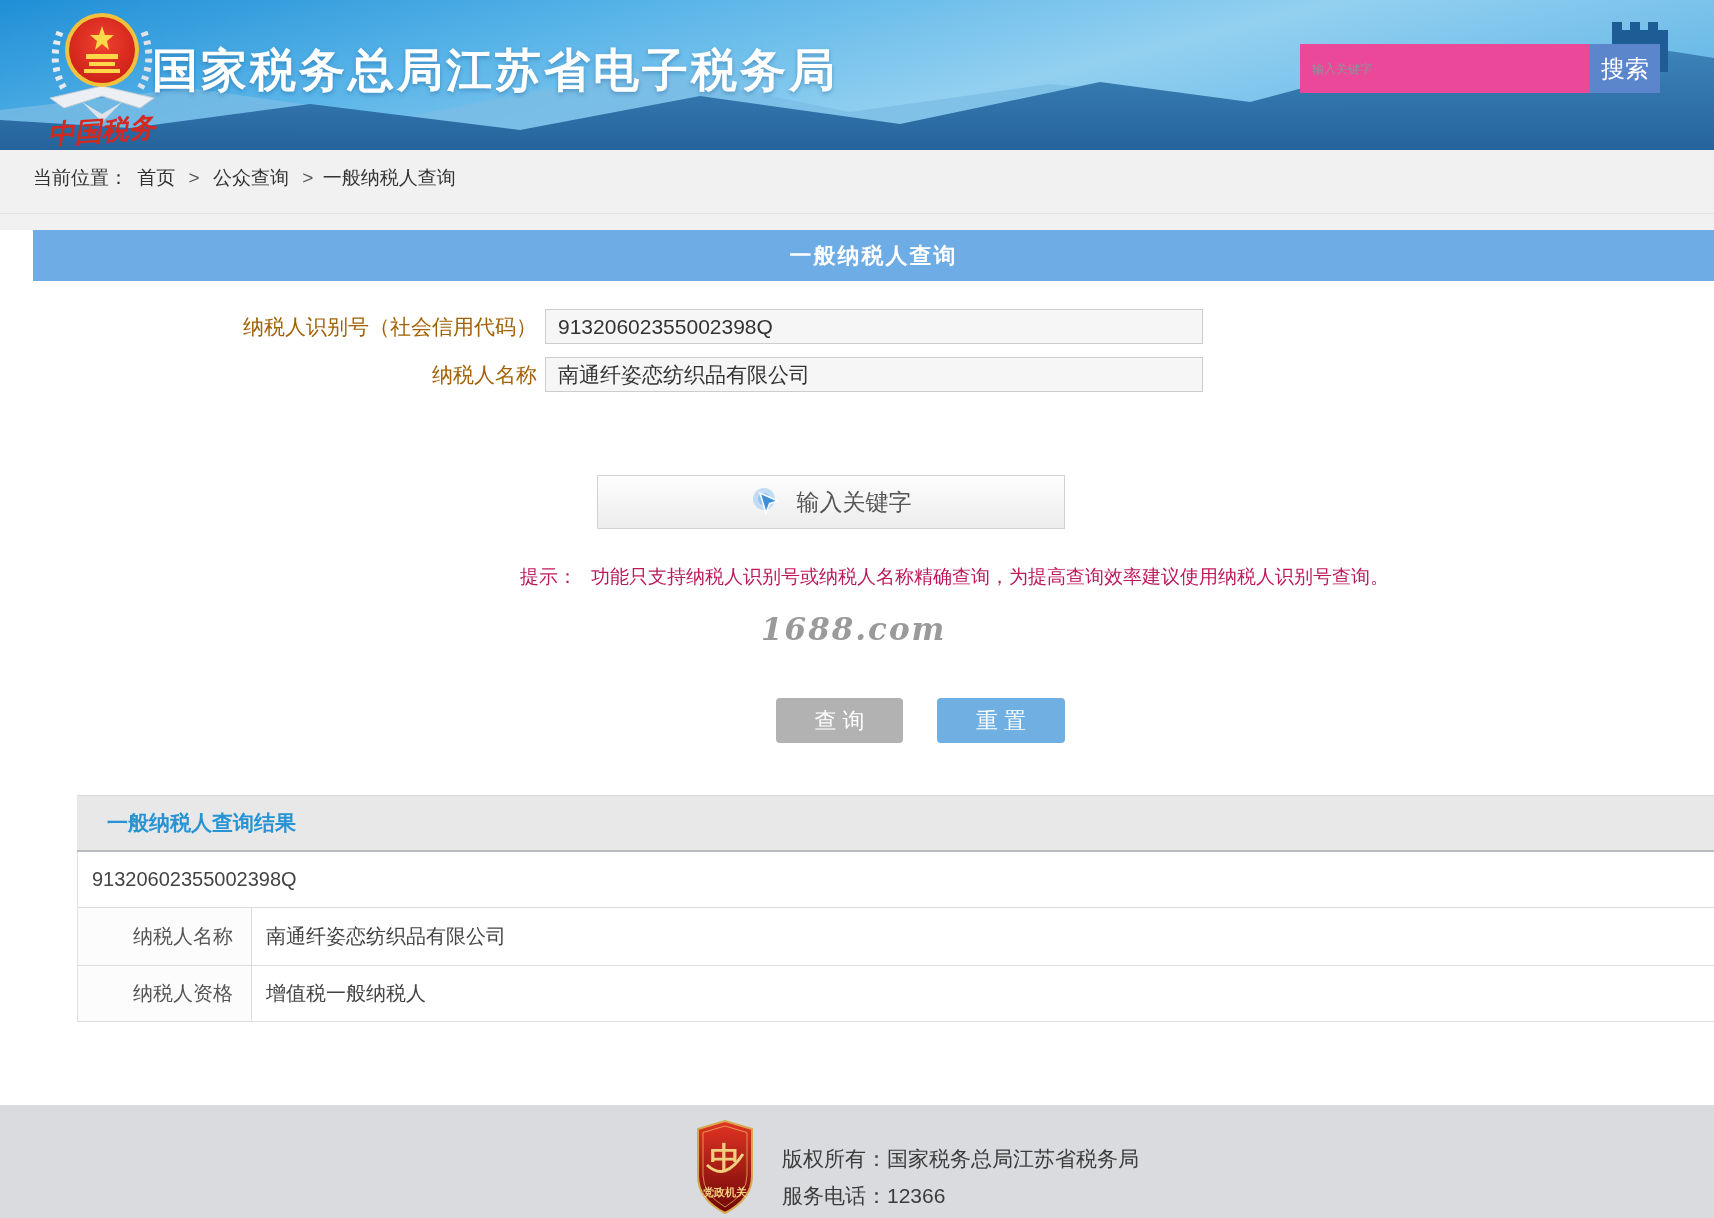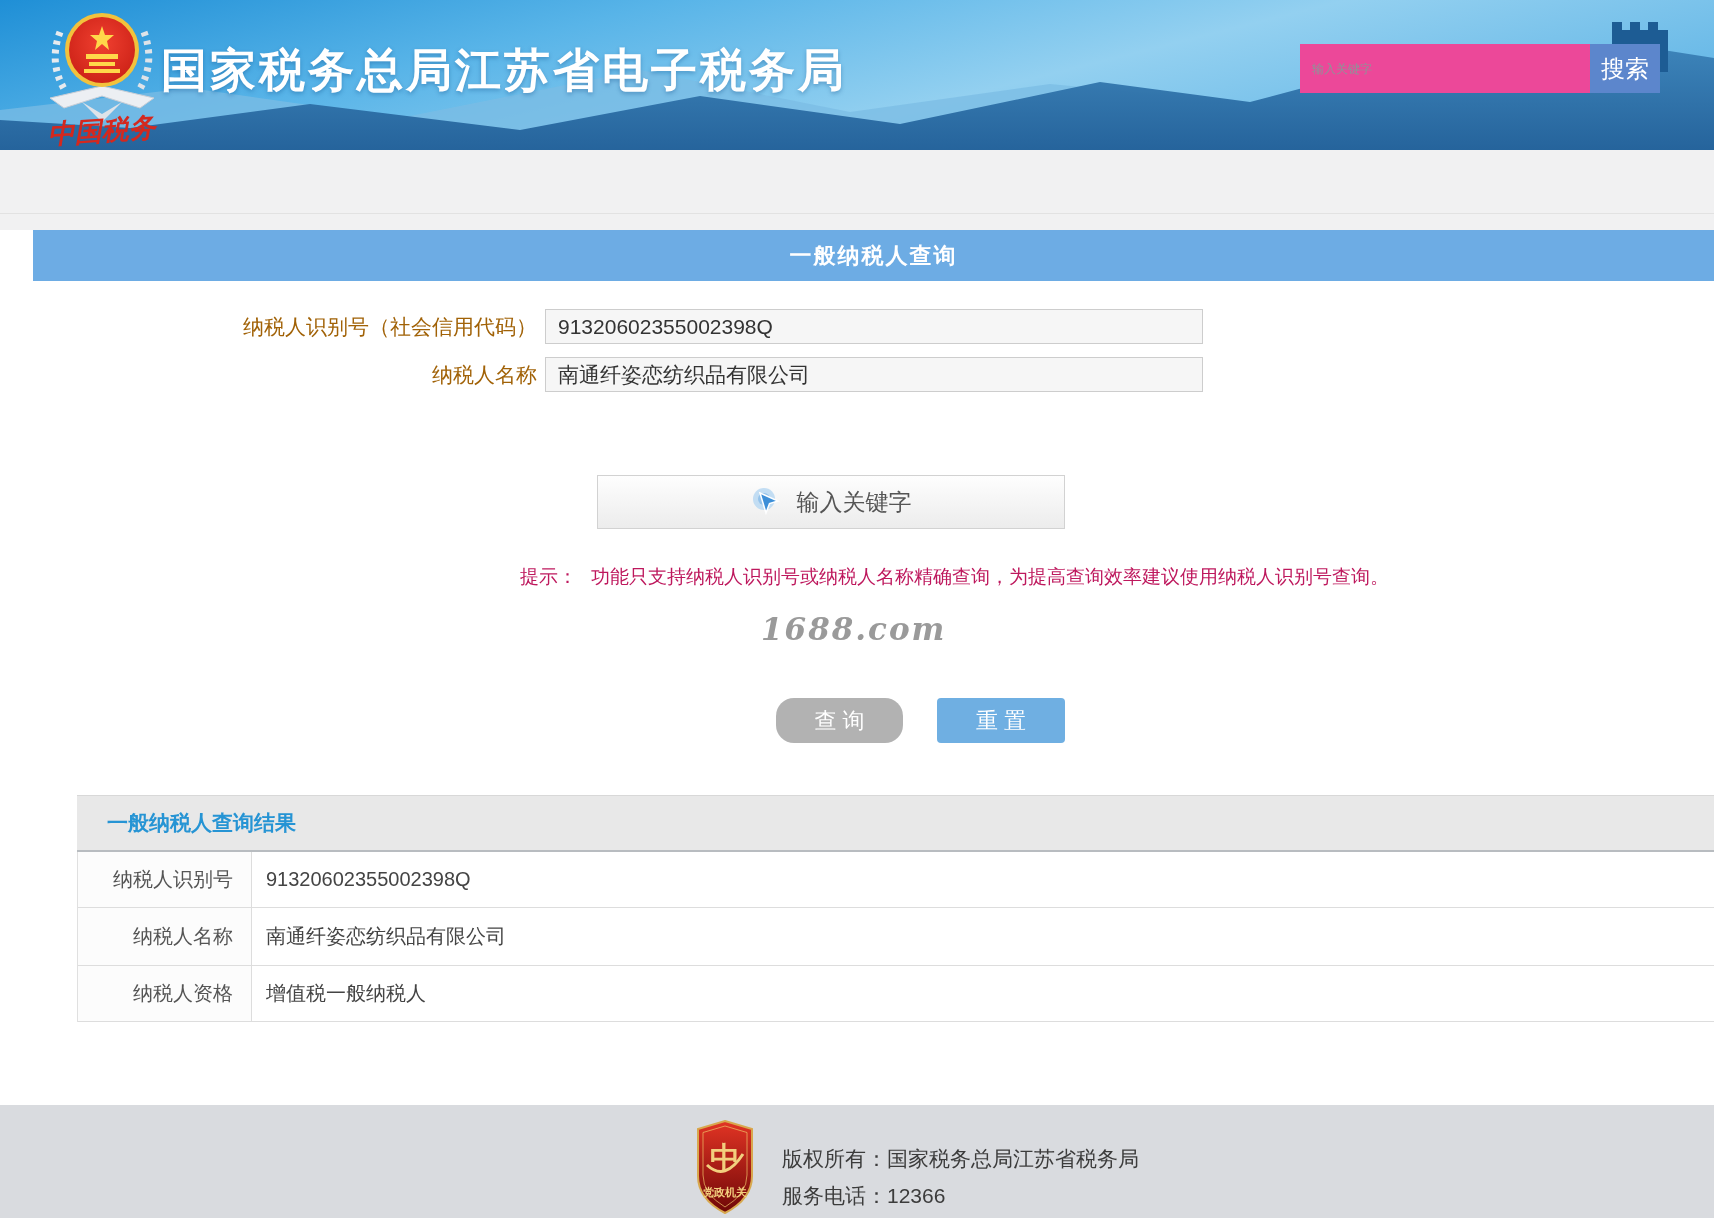--- a/index.html
+++ b/index.html
@@ -3,21 +3,21 @@
 <meta charset="utf-8">
 <style>
   html,body{margin:0;padding:0;}
   body{background:#ffffff;}
   #page{position:relative;width:1714px;height:1218px;overflow:hidden;background:#ffffff;
         font-family:"Liberation Sans",sans-serif;}
 
   
   .hdr{position:absolute;left:0;top:0;width:1714px;height:150px;overflow:hidden;}
   .hdr-bg{position:absolute;left:0;top:0;width:100%;height:100%;}
-  .site-title{position:absolute;left:161px;top:40px;font-size:46px;font-weight:bold;color:#ffffff;
+  .site-title{position:absolute;left:152px;top:40px;font-size:46px;font-weight:bold;color:#ffffff;
               letter-spacing:3px;text-shadow:0 2px 4px rgba(10,70,130,.35);white-space:nowrap;}
   .logo{position:absolute;left:42px;top:2px;}
   .search{position:absolute;left:1300px;top:44px;display:flex;height:49px;}
   .search input{width:266px;height:49px;border:none;outline:none;padding:0 12px;font-size:12px;
                 color:#333;background:#ec4899;font-family:"Liberation Sans",sans-serif;}
   .search input::placeholder{color:#8f9398;}
   .search button{width:70px;height:49px;border:none;background:#5c86cc;color:#ffffff;font-size:24px;
                  cursor:pointer;font-family:"Liberation Sans",sans-serif;}
 
   
@@ -39,21 +39,21 @@
              font-family:"Liberation Sans",sans-serif;}
   .verify{position:absolute;left:597px;top:475px;width:466px;height:52px;border:1px solid #d2d2d2;
           background:linear-gradient(#fefefe,#ececec);display:flex;align-items:center;justify-content:center;
           gap:14px;font-size:23px;color:#555;cursor:pointer;}
   .hint{position:absolute;left:520px;top:564px;font-size:19px;color:#be185d;white-space:nowrap;}
   .hint b{font-weight:normal;margin-right:14px;}
   .wmark{position:absolute;left:714px;top:611px;font-family:"DejaVu Serif",serif;font-style:italic;
          font-weight:bold;font-size:31px;color:#9a9a9a;letter-spacing:2px;margin-left:47px;}
   .btn{position:absolute;top:698px;height:45px;border:none;border-radius:4px;color:#fff;font-size:22px;
        cursor:pointer;font-family:"Liberation Sans",sans-serif;}
-  .btn-query{left:776px;width:127px;background:#b2b2b2;border-radius:18px;}
+  .btn-query{left:776px;width:127px;background:#b2b2b2;}
   .btn-reset{left:937px;width:128px;background:#6fafe2;}
 
   
   .results{position:absolute;left:33px;top:795px;width:1681px;padding-left:44px;}
   .res-head{height:54px;line-height:54px;background:#e8e8e8;border-top:1px solid #d8d8d8;
             border-bottom:2px solid #b8bcc0;padding-left:30px;color:#2694d4;font-size:21px;font-weight:bold;}
   .res-table{border-left:1px solid #e0e0e0;}
   .res-row{display:flex;height:55px;border-bottom:1px solid #dddddd;background:#ffffff;}
   .res-row .lab{width:155px;text-align:right;padding-right:18px;line-height:55px;color:#555;
                 font-size:20px;background:#fcfcfc;border-right:1px solid #dddddd;}
@@ -120,20 +120,28 @@
 
     <div class="site-title">国家税务总局江苏省电子税务局</div>
 
     <div class="search">
       <input type="text" placeholder="输入关键字" style="">
       <button>搜索</button>
     </div>
   </div>
 
   <div class="crumbbar">
+    <div class="crumb">
+      <span>当前位置：</span>
+      <a>首页</a>
+      <span class="sep">&gt;</span>
+      <a>公众查询</a>
+      <span class="sep">&gt;</span>
+      <span>一般纳税人查询</span>
+    </div>
     <div class="crumbline"></div>
   </div>
 
   <div class="banner">一般纳税人查询</div>
 
   <label class="fld-label" style="top:309px">纳税人识别号（社会信用代码）</label>
   <input class="fld-input" style="top: 309px;" value="91320602355002398Q">
 
   <label class="fld-label" style="top:357px">纳税人名称</label>
   <input class="fld-input" style="top: 357px;" value="南通纤姿恋纺织品有限公司">
@@ -153,21 +161,20 @@
 
   <div class="wmark">1688.com</div>
 
   <button class="btn btn-query">查 询</button>
   <button class="btn btn-reset">重 置</button>
 
   <div class="results">
     <div class="res-head">一般纳税人查询结果</div>
     <div class="res-table">
       <div class="res-row">
-        <div class="lab">纳税人识别号</div>
         <div class="val">91320602355002398Q</div>
       </div>
       <div class="res-row" style="height:57px">
         <div class="lab" style="line-height:57px">纳税人名称</div>
         <div class="val" style="line-height:57px">南通纤姿恋纺织品有限公司</div>
       </div>
       <div class="res-row">
         <div class="lab">纳税人资格</div>
         <div class="val">增值税一般纳税人</div>
       </div>

